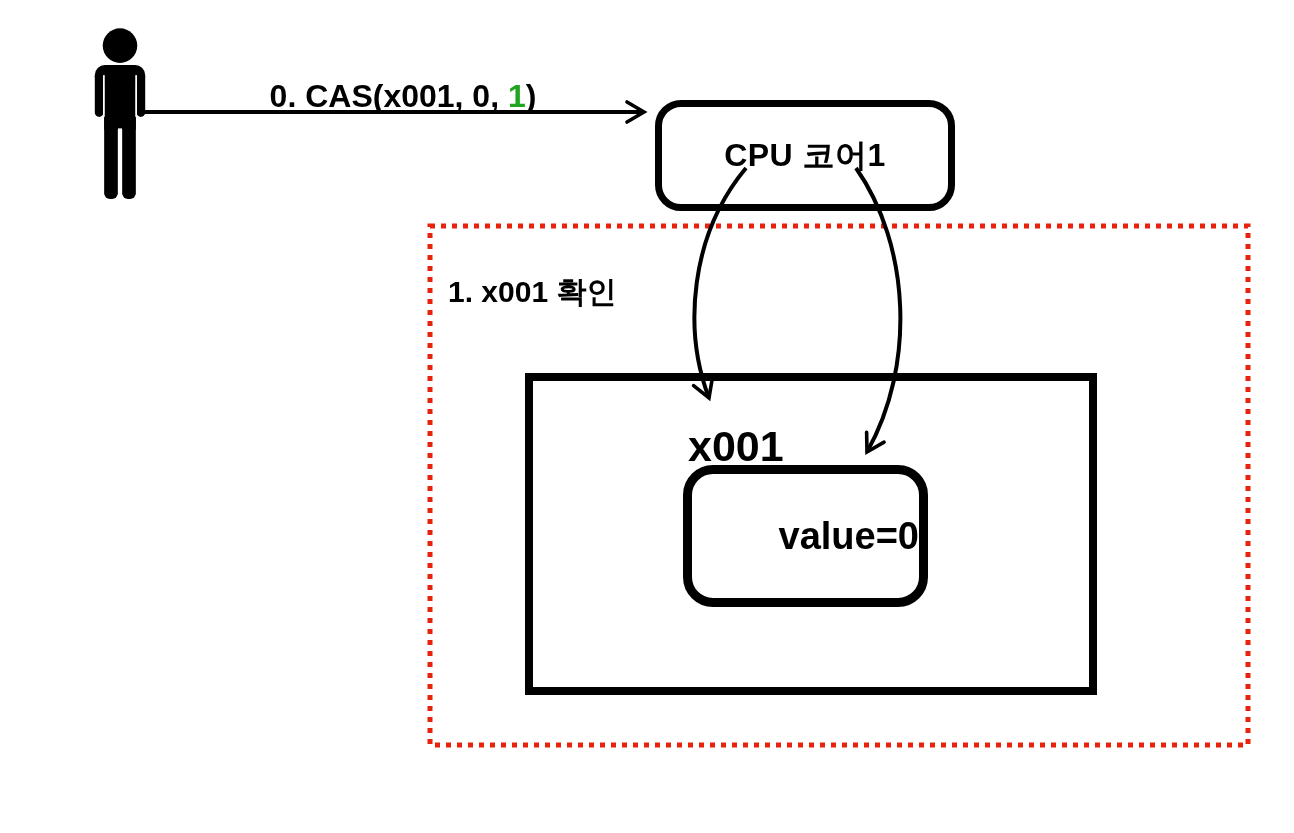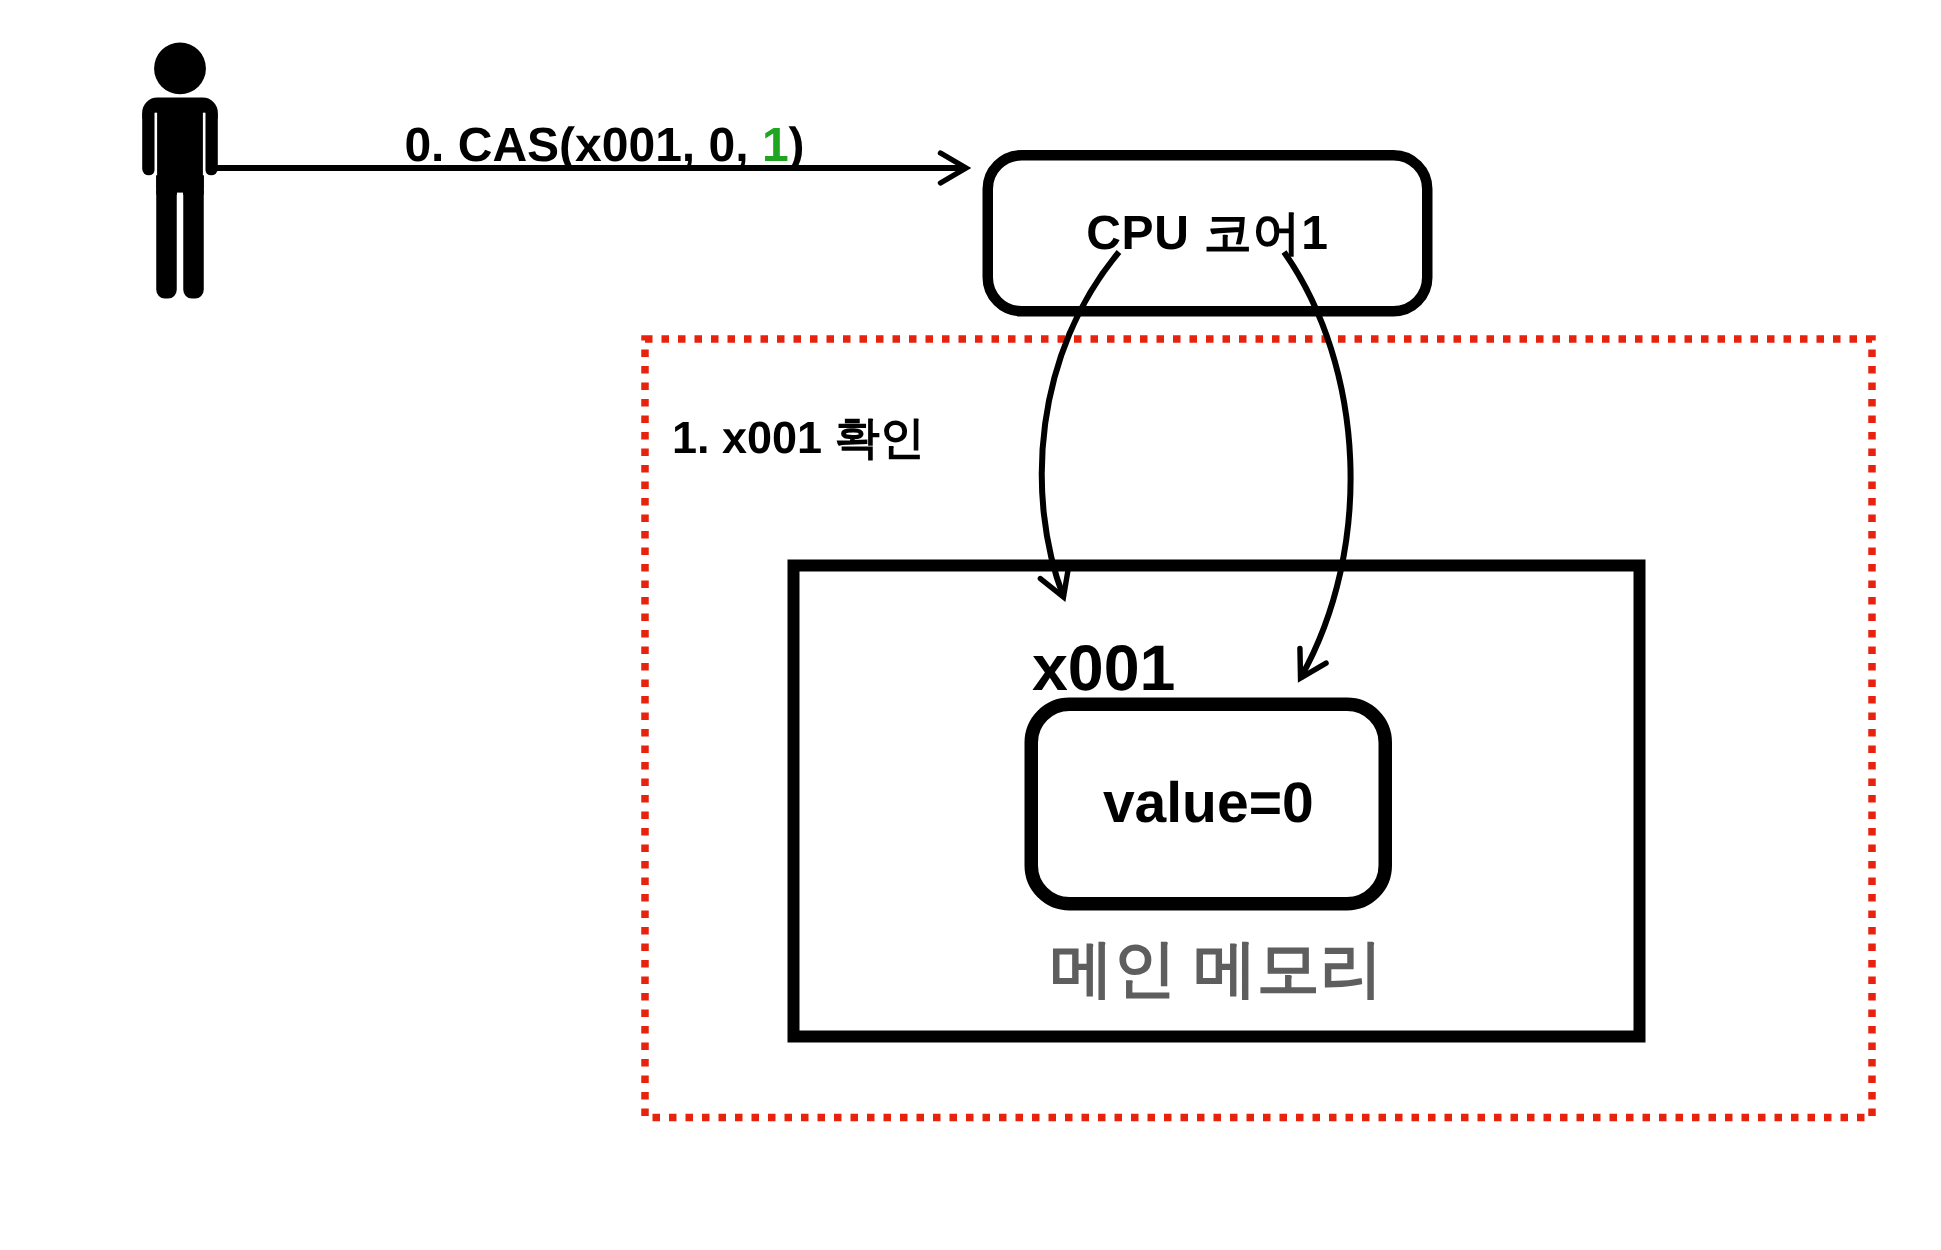--- a/index.html
+++ b/index.html
@@ -15,21 +15,21 @@
     display:flex;align-items:center;justify-content:center;
     font-size:32px;font-weight:bold;letter-spacing:0.5px;margin-top:45px;
   }
   .memory-box{
     left:525px;top:373px;width:572px;height:322px;box-sizing:border-box;
     border:8px solid #000;background:#fff;
   }
   .value-box{
     left:683px;top:465px;width:245px;height:142px;box-sizing:border-box;
     border:9px solid #000;border-radius:30px;background:#fff;
-    display:flex;align-items:center;justify-content:center;
+    display:flex;align-items:center;justify-content:flex-end;
     font-size:38px;font-weight:bold;
   }
   
   .thread-label{left:40px;top:218px;width:160px;text-align:center;font-size:42px;font-weight:bold;}
   .cas-label{left:238px;top:78px;width:330px;text-align:center;font-size:32px;font-weight:bold;white-space:nowrap;}
   .step1-label{left:448px;top:272px;font-size:30px;font-weight:bold;white-space:nowrap;}
   .step2-label{left:922px;top:272px;font-size:30px;font-weight:bold;white-space:nowrap;}
   .x001-label{left:688px;top:422px;font-size:43px;font-weight:bold;}
   .memory-caption{left:525px;top:618px;width:572px;text-align:center;font-size:42px;font-weight:bold;color:#5E5E5E;}
   .atomic-caption{left:525px;top:766px;width:572px;text-align:center;font-size:43px;font-weight:bold;color:#555555;}
@@ -52,21 +52,20 @@
   </div>
 
 
   <div class="abs cas-label"><span>0. CAS(x001, 0, </span><span class="green">1</span><span>)</span></div>
 
   <div class="abs step1-label">1. x001 확인</div>
 
 
   <div class="abs x001-label">x001</div>
 
-  <div class="abs memory-caption">메인 메모리</div>
 
 
   <svg class="abs" style="left:84px;top:26px;" width="72" height="176" viewBox="0 0 100 240" aria-hidden="true">
     <g fill="#000" stroke="none">
       <circle cx="50" cy="25" r="24"></circle>
       <rect x="15" y="52" width="70" height="30" rx="14"></rect>
       <rect x="28" y="56" width="44" height="80"></rect>
       <rect x="15" y="62" width="12" height="62" rx="6"></rect>
       <rect x="73" y="62" width="12" height="62" rx="6"></rect>
       <rect x="28" y="120" width="44" height="22"></rect>

